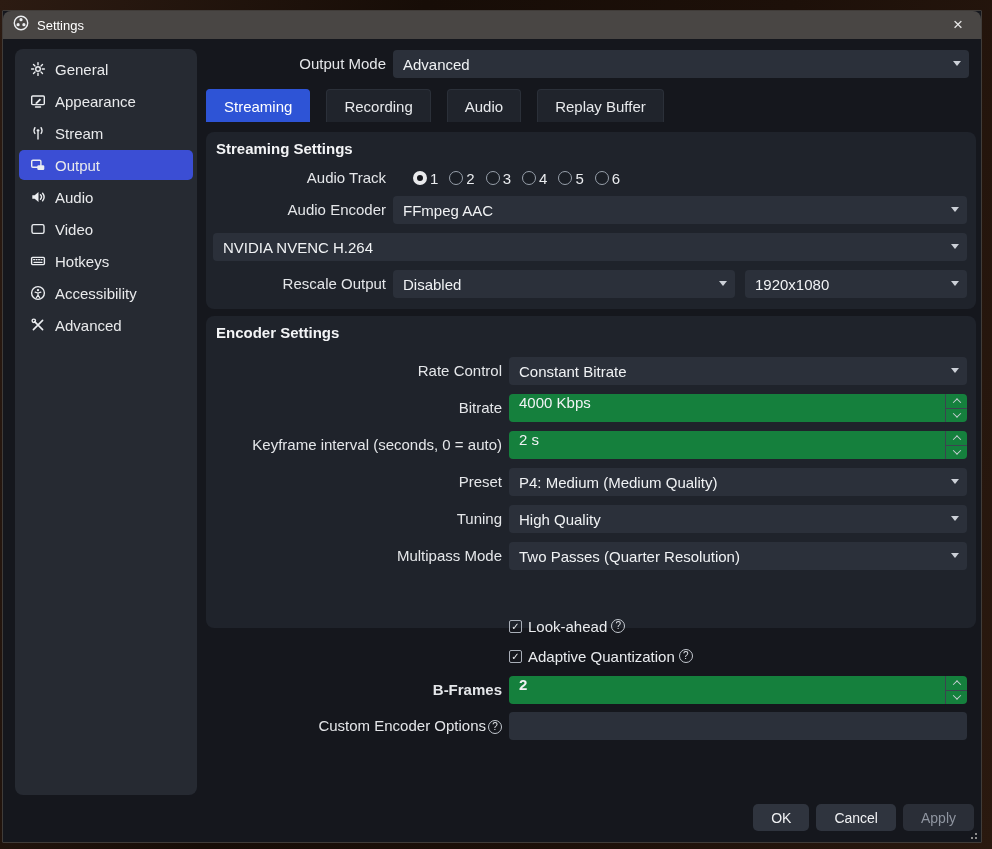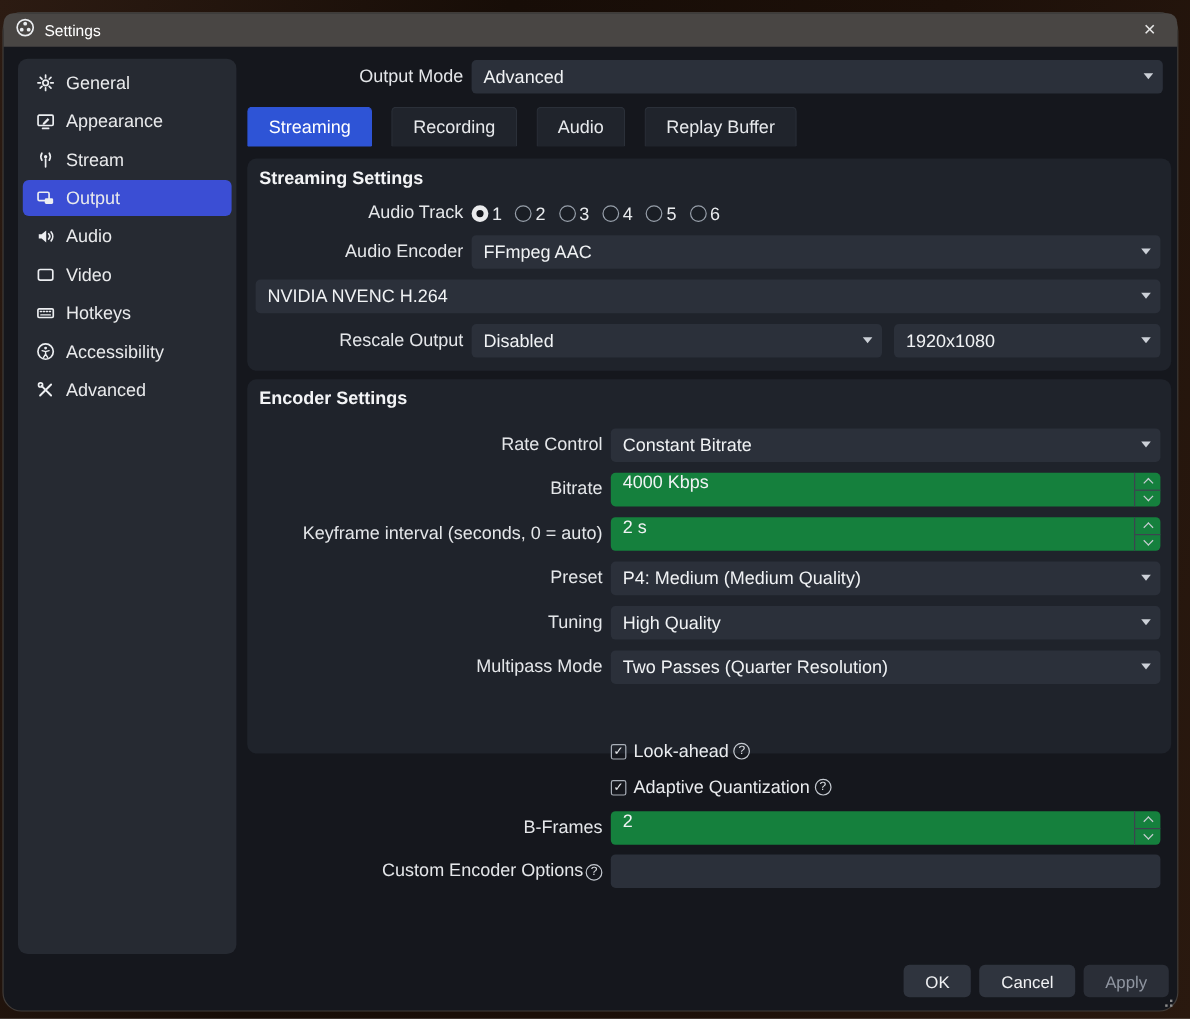--- a/index.html
+++ b/index.html
@@ -4,21 +4,21 @@
 <style>
   * { margin:0; padding:0; box-sizing:border-box; }
   html,body { width:992px; height:849px; overflow:hidden; }
   body {
     font-family:"Liberation Sans","DejaVu Sans",sans-serif;
     background:linear-gradient(105deg,#2c1b12 0%,#170d07 35%,#1d1009 65%,#2a190f 100%);
     position:relative; color:#f0f2f4;
   }
   .window {
     position:absolute; left:2px; top:10px; width:980px; height:833px;
-    background:#15171d; border:1px solid #403c39; border-radius:16px;
+    background:#15171d; border:1px solid #403c39; border-radius:1px;
   }
   
   .titlebar {
     position:absolute; left:0; top:0; width:100%; height:28px;
     background:#494644; border-radius:8px 8px 0 0;
     display:flex; align-items:center; padding:0 10px; gap:8px;
   }
   .titlebar .ttl { font-size:13px; color:#ffffff; }
   .close-btn {
     margin-left:auto; width:26px; height:22px; display:flex; align-items:center; justify-content:center;
@@ -251,21 +251,21 @@
           <span>Audio</span>
         </div>
       <div class="tab">
           <span>Replay Buffer</span>
         </div>
     </div>
 
     <div class="panel p1">
       <div class="phead">Streaming Settings</div>
 
-      <div class="prow" style="top:32px;">
+      <div class="prow" style="top:32px;gap:20px;">
         <span class="flabel">Audio Track</span>
         <div class="radios">
           <span class="radio-wrap">
               <span class="radio checked"></span>
               <span>1</span>
             </span>
           <span class="radio-wrap">
               <span class="radio"></span>
               <span>2</span>
             </span>
@@ -409,21 +409,21 @@
       </div>
 
       <div class="checkrow" style="top:330px;">
         <span class="cbx">
             <span>✓</span>
           </span>
         <span class="clbl">Adaptive Quantization</span>
         <span class="help">?</span>
       </div>
 
-      <div class="prow" style="top:360px;">
+      <div class="prow" style="top:360px;font-weight:bold;">
         <span class="flabel">B-Frames</span>
         <div class="field">
           <div class="spin">
             <span>2</span>
             <span class="spin-btns">
                 <span class="sb up">
                   <i class="chev cu"></i>
                 </span>
                 <span class="sb">
                   <i class="chev cd"></i>

